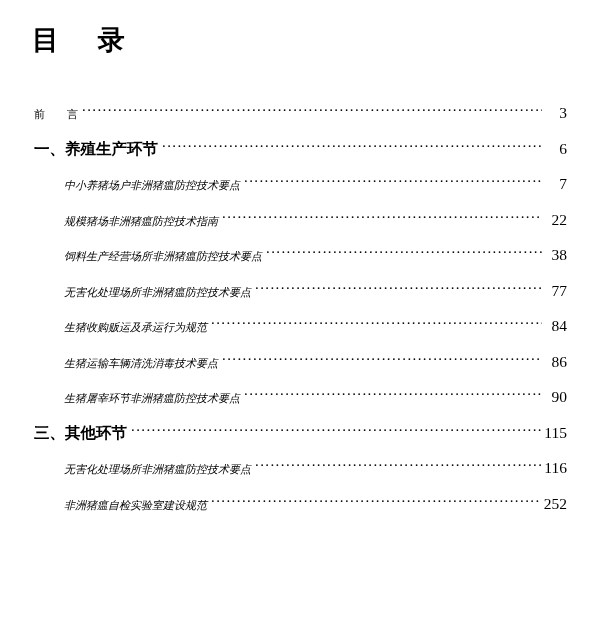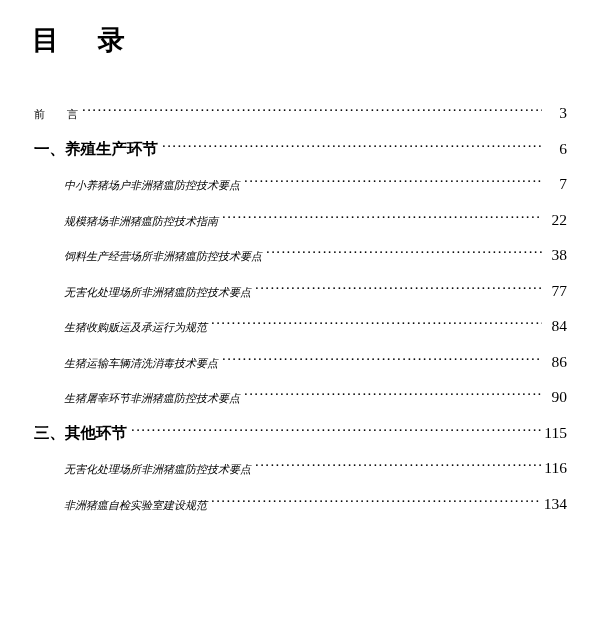--- a/index.html
+++ b/index.html
@@ -165,17 +165,17 @@
     <div class="toc-row lvl-item">
       <span class="toc-label">无害化处理场所非洲猪瘟防控技术要点</span>
       <span class="toc-dots"></span>
       <span class="toc-page">116</span>
     </div>
 
 
     <div class="toc-row lvl-item">
       <span class="toc-label">非洲猪瘟自检实验室建设规范</span>
       <span class="toc-dots"></span>
-      <span class="toc-page">134</span>
+      <span class="toc-page">252</span>
     </div>
 
   </div>
 </div>
 
 </body></html>

